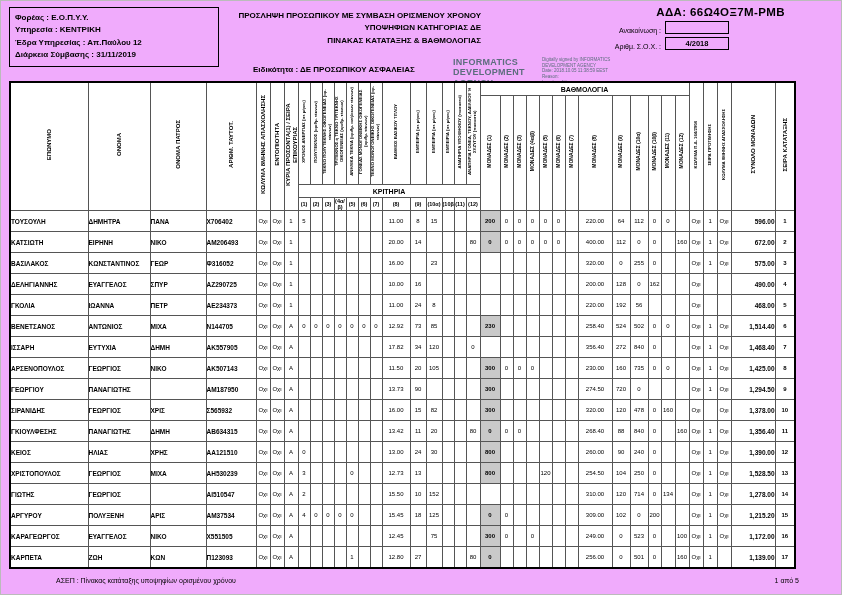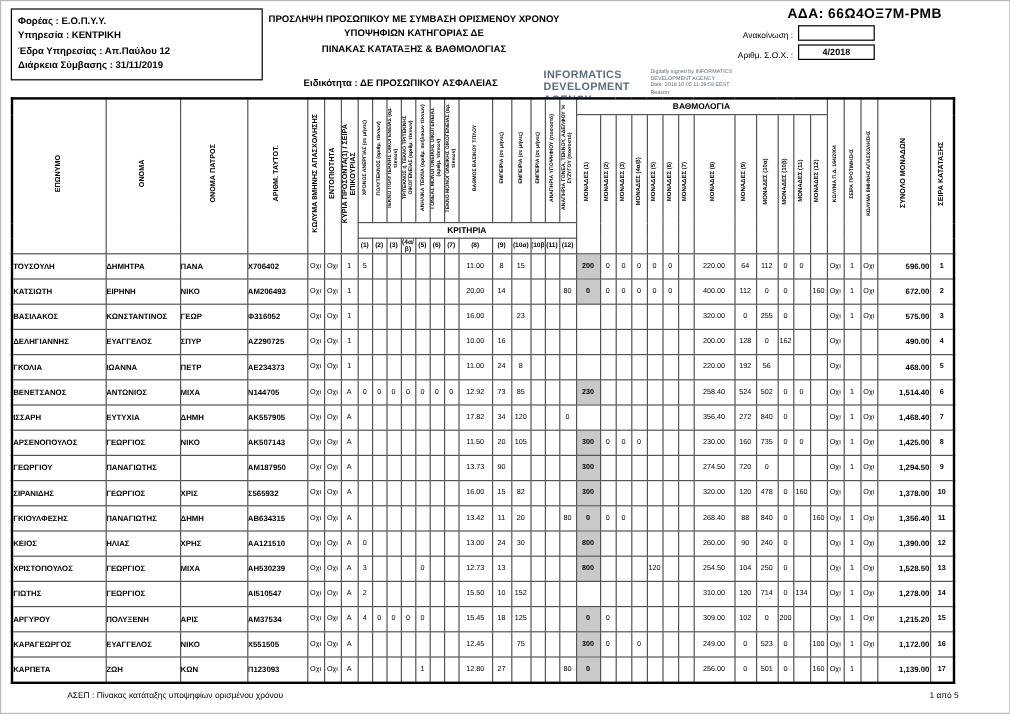--- a/index.html
+++ b/index.html
@@ -1,22 +1,22 @@
 <!DOCTYPE html>
 <html><head>
 <meta charset="utf-8">
 <style>
   html,body{margin:0;padding:0;background:#e8e8e8;}
-  .page{position:relative;width:842px;height:595px;background:#ffffff;margin:0 auto;
+  .page{position:relative;width:842px;height:595px;background:#f0abfc;margin:0 auto;
         font-family:"Liberation Sans",sans-serif;color:#000;overflow:hidden;border:1px solid #bbb;box-sizing:border-box;}
   
   .org-box{position:absolute;left:8px;top:6px;width:198px;border:1px solid #000;
            padding:4px 5px;font-size:8px;font-weight:bold;line-height:1.55;}
   
-  .titles{position:absolute;left:208px;top:9px;width:272px;text-align:center;
+  .titles{position:absolute;left:208px;top:9px;width:272px;text-align:right;
           font-size:8px;font-weight:bold;line-height:1.55;white-space:nowrap;}
   .specialty{position:absolute;left:252px;top:64px;font-size:8px;font-weight:bold;}
   
   .stamp{position:absolute;left:452px;top:8px;width:165px;display:flex;gap:5px;color:#5d6d7e;margin-top:48px;}
   .stamp-big{font-size:9px;font-weight:bold;width:84px;line-height:1.15;letter-spacing:0.3px;}
   .stamp-small{font-size:4.5px;width:72px;line-height:1.25;white-space:pre-line;}
   
   .ada{position:absolute;right:56px;top:5px;font-size:11.5px;font-weight:bold;letter-spacing:0.4px;}
   .right-panel{position:absolute;left:598px;top:20px;width:180px;font-size:7px;}
   .rp-row{display:flex;align-items:flex-end;margin-bottom:3px;}

